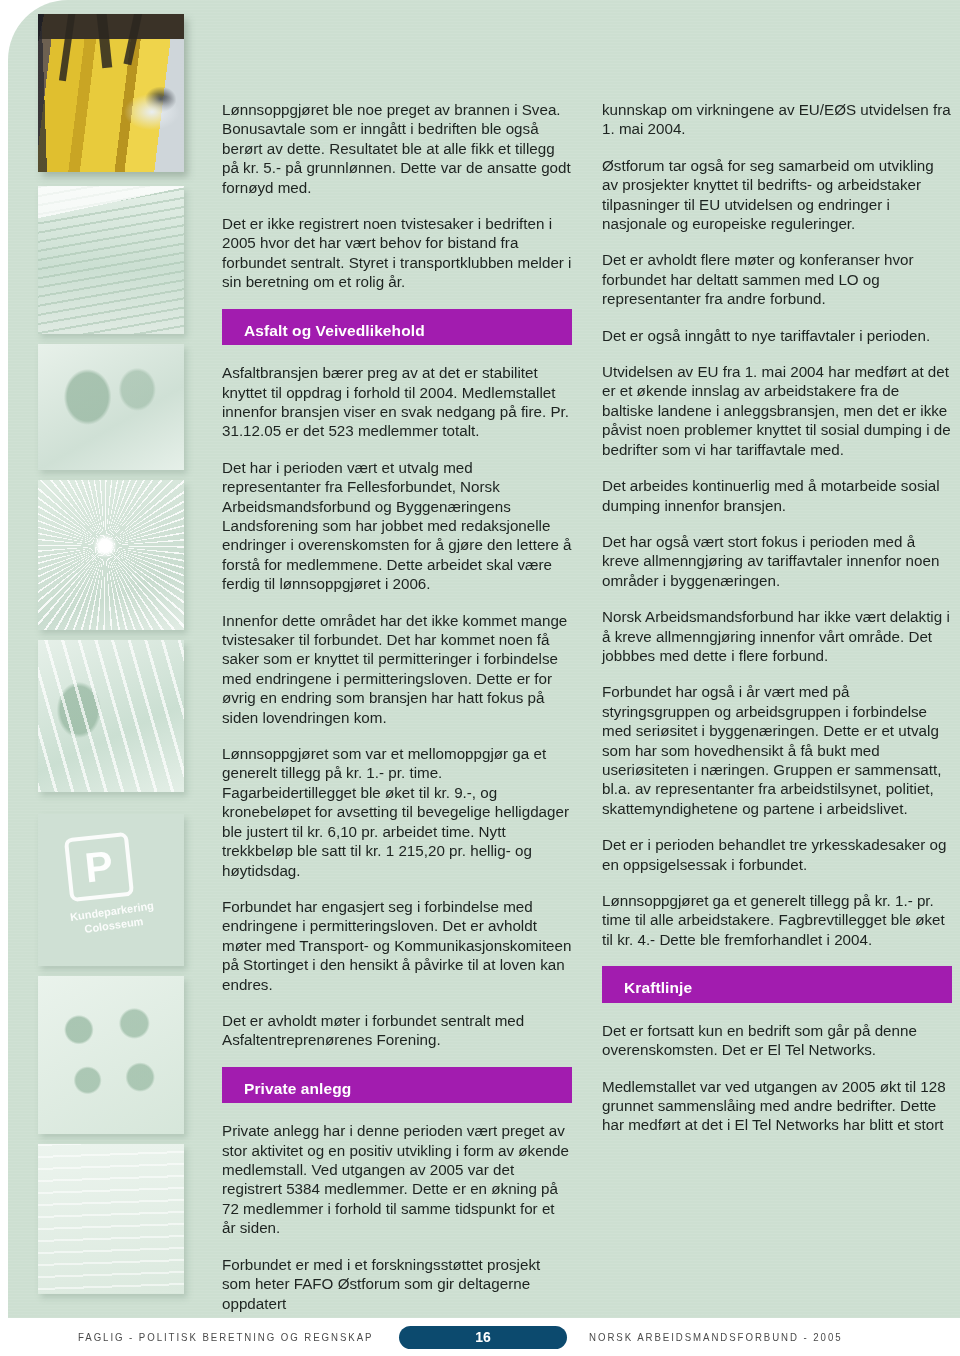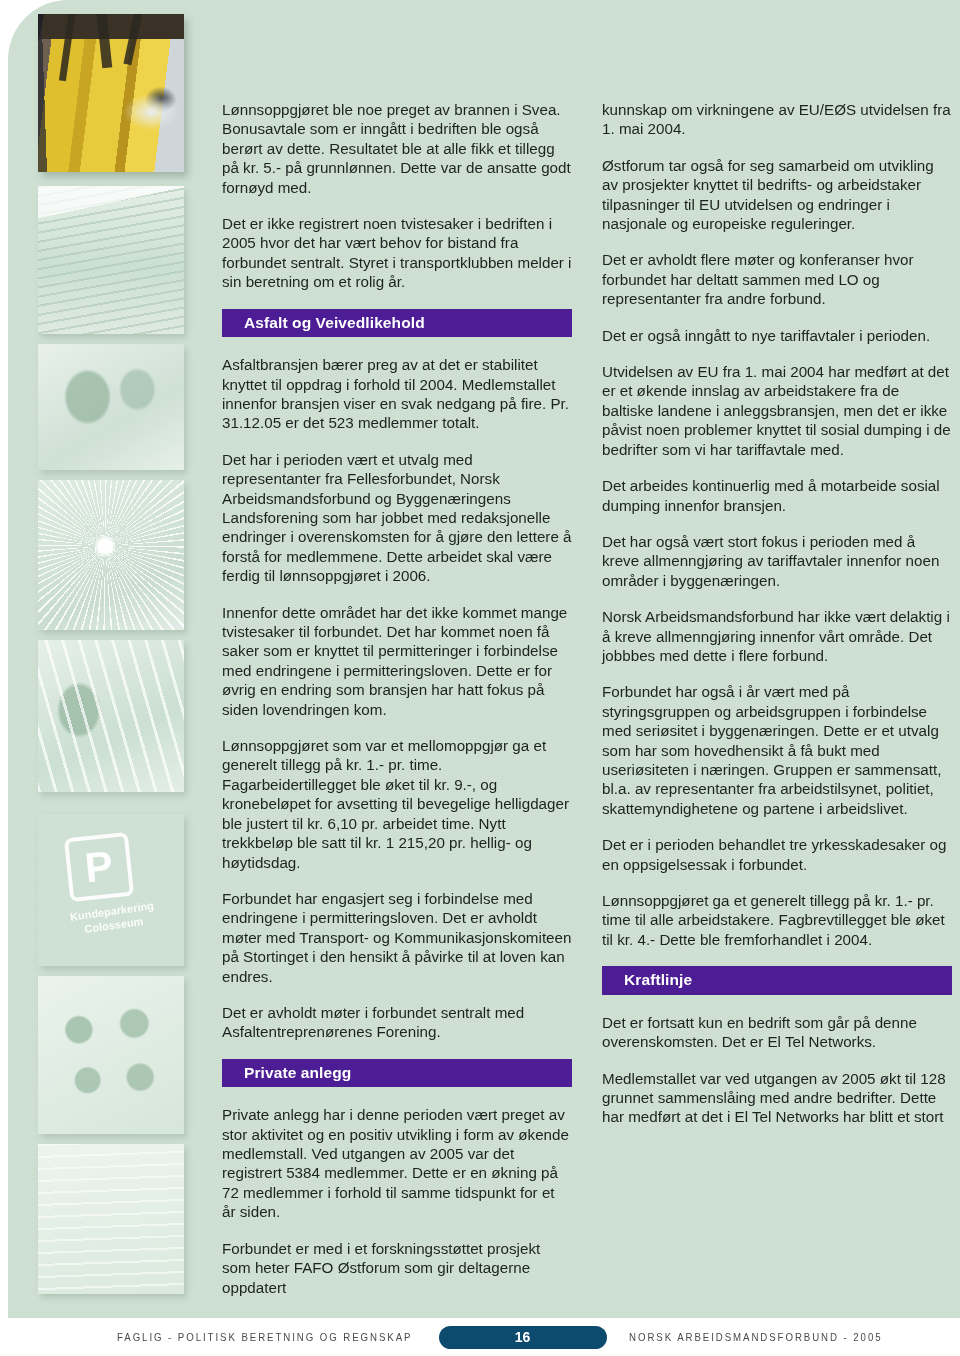--- a/index.html
+++ b/index.html
@@ -178,26 +178,26 @@
     margin: 0 0 17px 0;
     font-size: 15.2px;
     line-height: 19.4px;
     color: #1d2320;
     font-family: "Liberation Sans", sans-serif;
     text-align: left;
   }
 
   h2.section-heading {
     margin: 14px 0 18px 0;
-    background: #4c1d95;
+    background: #a21caf;
     color: #ffffff;
     font-size: 15.5px;
     font-weight: bold;
     line-height: 1;
-    padding: 6px 10px 7px 22px;
+    padding: 14px 10px 7px 22px;
     letter-spacing: .1px;
     font-family: "Liberation Sans", sans-serif;
   }
   .heading-gap-top { margin-top: 40px; }
   .heading-gap-top-lg { margin-top: 58px; }
 
   
   .footer {
     position: absolute;
     left: 0;
@@ -208,21 +208,21 @@
     z-index: 5;
   }
   .footer-inner {
     position: absolute;
     left: 78px;
     right: 78px;
     top: 0;
     height: 38px;
     display: flex;
     align-items: center;
-    justify-content: flex-end;
+    justify-content: flex-start;
   }
   .footer-text {
     font-size: 10.5px;
     letter-spacing: 2.1px;
     color: #4a4a4a;
     font-family: "Liberation Sans", sans-serif;
     white-space: nowrap;
     transform: scaleX(0.92);
     transform-origin: left center;
   }

